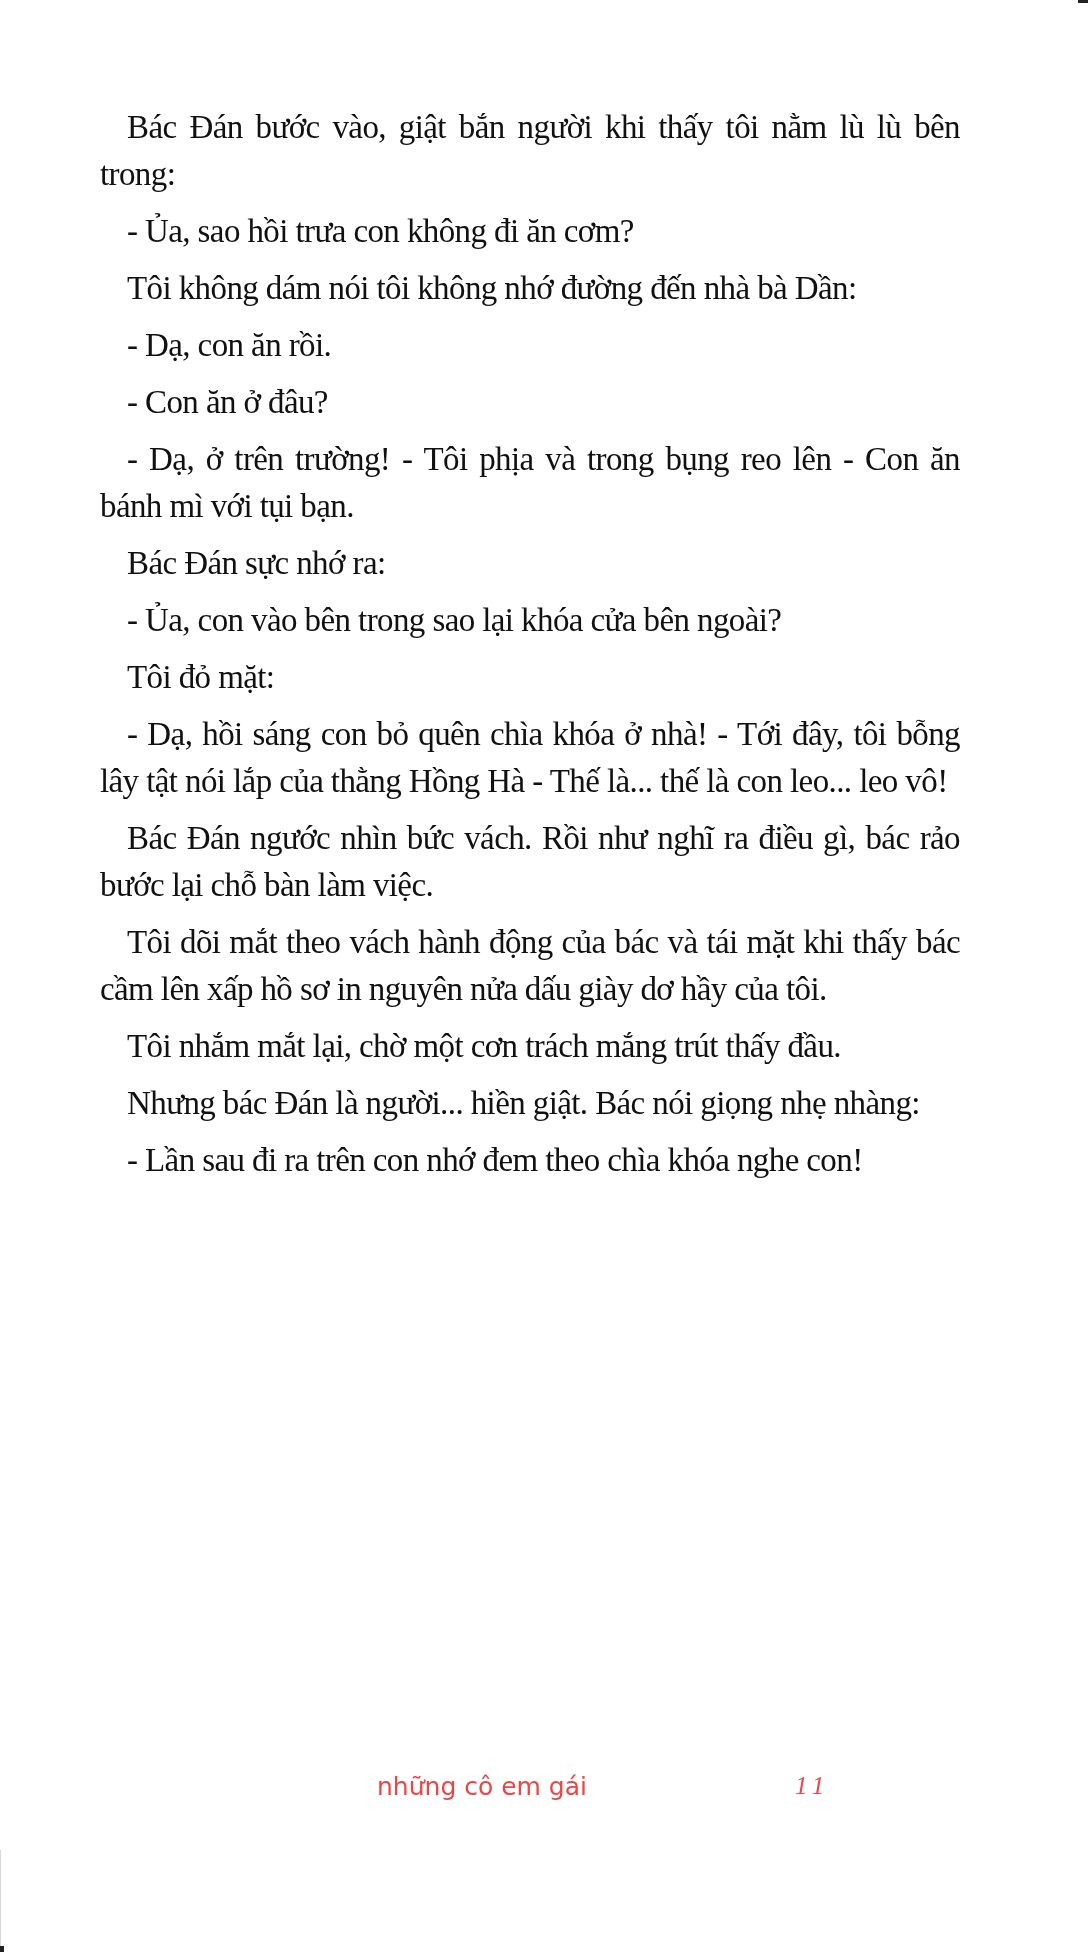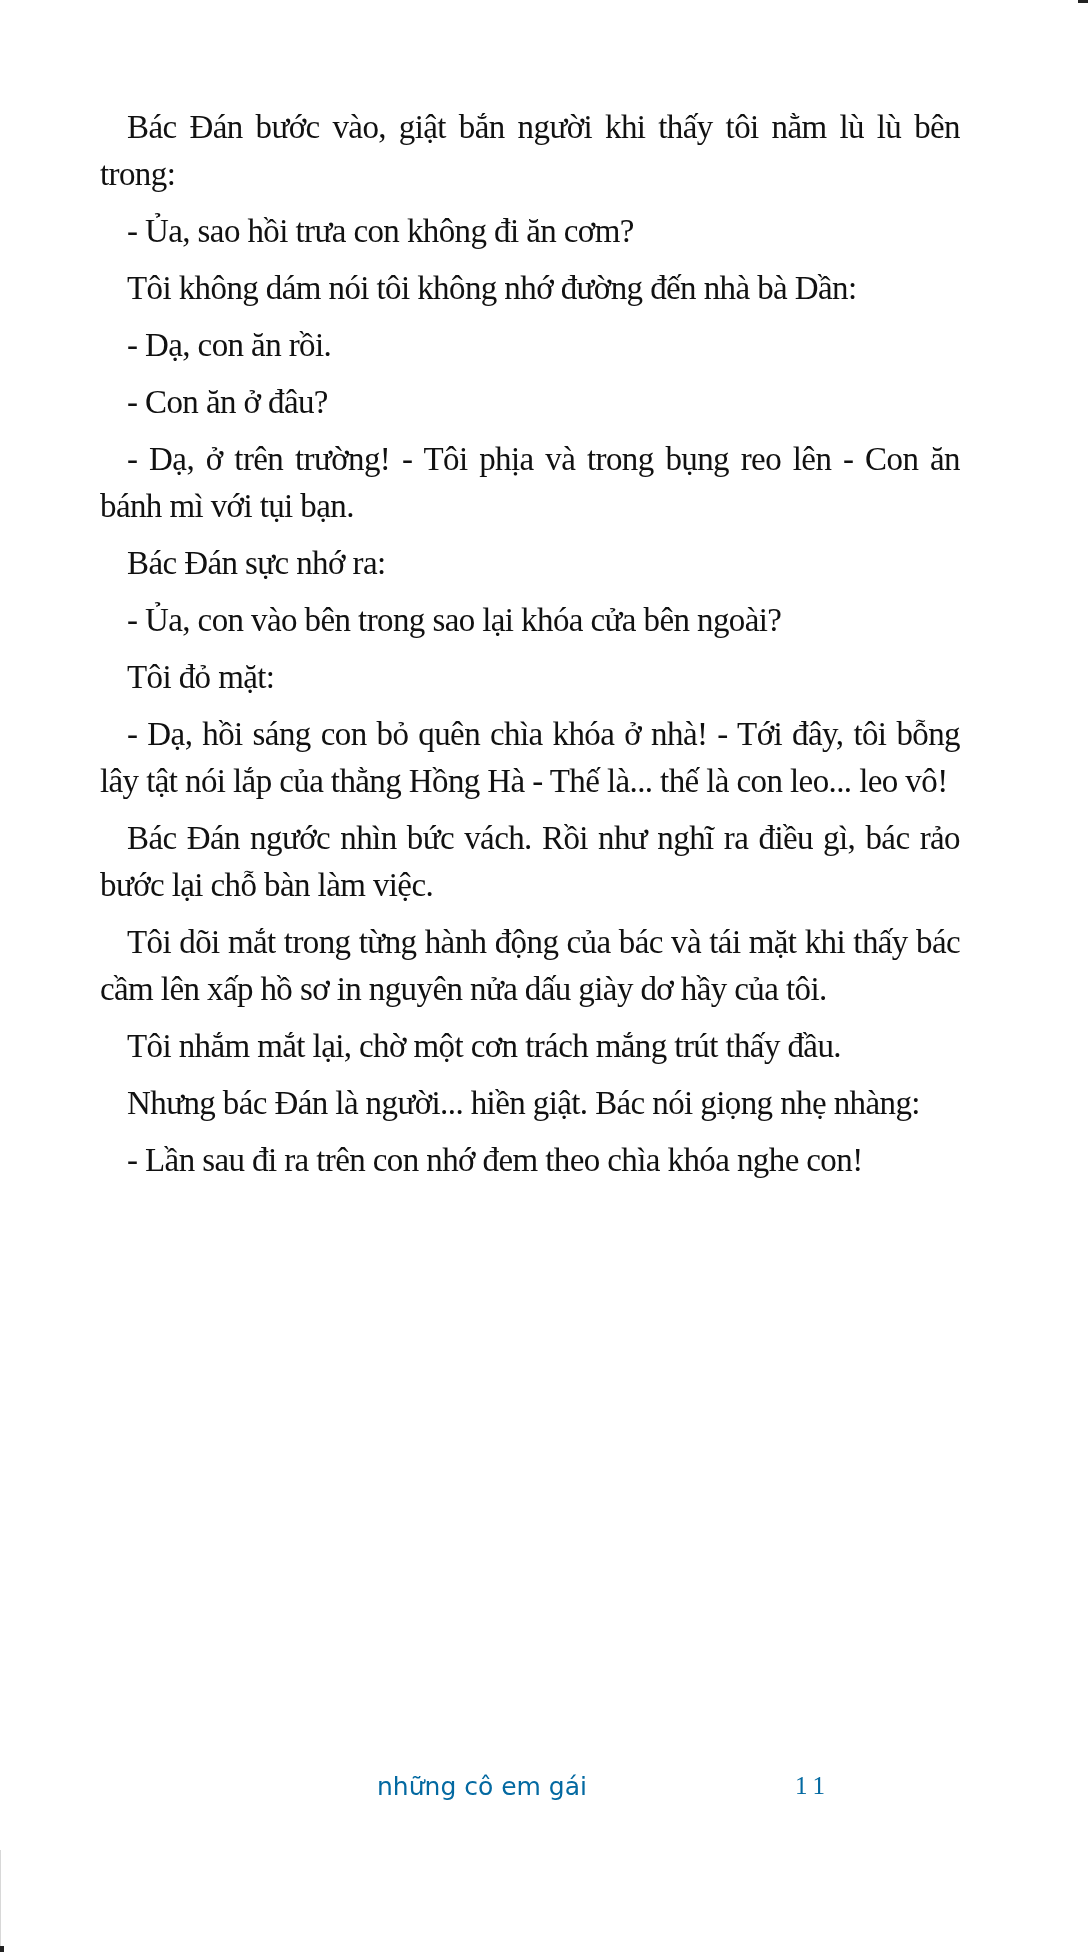--- a/index.html
+++ b/index.html
@@ -41,33 +41,34 @@
     }
     .para.dialogue { }
     .footer {
       position: absolute;
       top: 1772px;
       left: 0;
       width: 1088px;
       height: 40px;
       font-family: "DejaVu Sans", "Liberation Sans", sans-serif;
       font-size: 25px;
-      color: #0369a1;
+      color: #ef4444;
     }
     .footer .running-title {
       position: absolute;
       left: 377px;
       top: 0;
     }
     .footer .page-number {
       position: absolute;
       left: 795px;
       top: 0;
       font-family: "Liberation Serif", "DejaVu Serif", serif;
       letter-spacing: 6px;
+      font-style: italic;
     }
     .corner-mark-top {
       position: absolute;
       right: 0;
       top: 0;
       width: 10px;
       height: 3px;
       background: #222;
     }
     .corner-mark-bottom {
@@ -98,21 +99,21 @@
     <p class="para dialogue">- Ủa, sao hồi trưa con không đi ăn cơm?</p>
     <p class="para">Tôi không dám nói tôi không nhớ đường đến nhà bà Dần:</p>
     <p class="para dialogue">- Dạ, con ăn rồi.</p>
     <p class="para dialogue">- Con ăn ở đâu?</p>
     <p class="para dialogue">- Dạ, ở trên trường! - Tôi phịa và trong bụng reo lên - Con ăn bánh mì với tụi bạn.</p>
     <p class="para">Bác Đán sực nhớ ra:</p>
     <p class="para dialogue">- Ủa, con vào bên trong sao lại khóa cửa bên ngoài?</p>
     <p class="para">Tôi đỏ mặt:</p>
     <p class="para dialogue">- Dạ, hồi sáng con bỏ quên chìa khóa ở nhà! - Tới đây, tôi bỗng lây tật nói lắp của thằng Hồng Hà - Thế là... thế là con leo... leo vô!</p>
     <p class="para">Bác Đán ngước nhìn bức vách. Rồi như nghĩ ra điều gì, bác rảo bước lại chỗ bàn làm việc.</p>
-    <p class="para">Tôi dõi mắt trong từng hành động của bác và tái mặt khi thấy bác cầm lên xấp hồ sơ in nguyên nửa dấu giày dơ hầy của tôi.</p>
+    <p class="para">Tôi dõi mắt theo vách hành động của bác và tái mặt khi thấy bác cầm lên xấp hồ sơ in nguyên nửa dấu giày dơ hầy của tôi.</p>
     <p class="para">Tôi nhắm mắt lại, chờ một cơn trách mắng trút thấy đầu.</p>
     <p class="para">Nhưng bác Đán là người... hiền giật. Bác nói giọng nhẹ nhàng:</p>
     <p class="para dialogue">- Lần sau đi ra trên con nhớ đem theo chìa khóa nghe con!</p>
   </div>
 
   <div class="footer">
     <span class="running-title">những cô em gái</span>
     <span class="page-number">11</span>
   </div>
 

